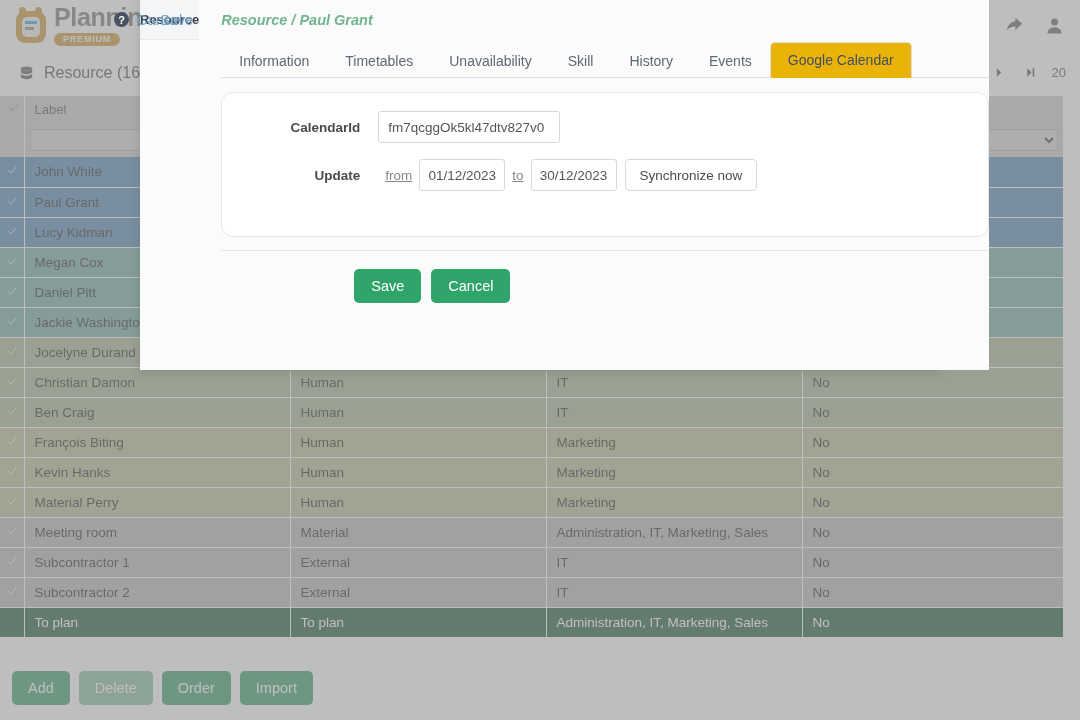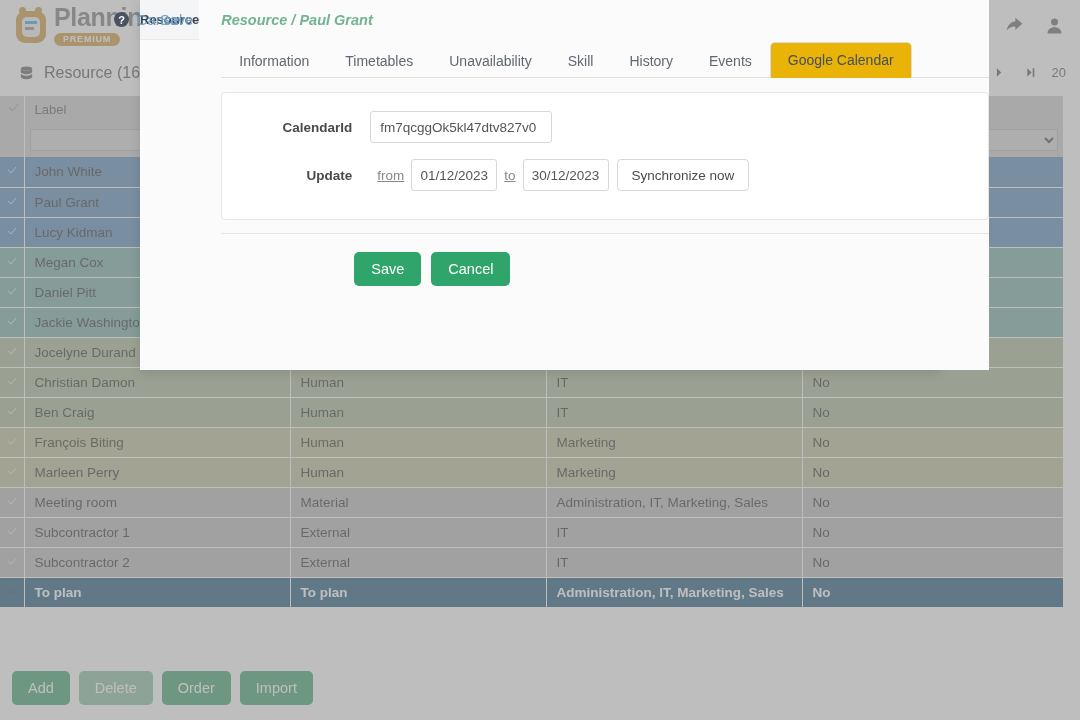--- a/index.html
+++ b/index.html
@@ -139,21 +139,21 @@
     white-space: nowrap; overflow: hidden;
     vertical-align: middle;
   }
   tbody td.cell-chk { padding: 0; text-align: center; }
   tbody td.cell-chk svg { width: 12px; height: 12px; stroke: rgba(255,255,255,0.75); fill: none; stroke-width: 2; }
   tr.r-blue  td { background: #4a82b3; }
   tr.r-teal  td { background: #69a79b; }
   tr.r-sage  td { background: #a3b48d; }
   tr.r-khaki td { background: #b6b88c; }
   tr.r-gray  td { background: #b4b4b4; }
-  tr.r-dark  td { background: #0c4a6e; color: #ffffff; font-weight: bold; }
+  tr.r-dark  td { background: #14532d; color: #ffffff; font-weight: normal; }
   tr.r-dark td.cell-chk svg { stroke: #073b2d; }
 
   
   .footer-bar {
     position: absolute; left: 0; top: 656px; width: 1080px; height: 64px;
     background: #ffffff; display: flex; align-items: center; gap: 9px;
     padding-left: 12px;
   }
   .btn-green {
     background: #2d9a63; color: #fff; border: none; border-radius: 5px;
@@ -202,23 +202,23 @@
     padding: 8px 17px 9px 17px; font-size: 14px; color: #5f6875;
     border: 1px solid transparent; border-bottom: none;
     border-radius: 5px 5px 0 0; position: relative; top: 1px;
   }
   .tab.active {
     background: #eab308; border-color: #dcdcdc #dcdcdc #ffffff #dcdcdc;
     color: #46505c; padding: 9px 17px 10px 17px; top: 1px;
   }
 
   .panel {
-    margin: 14px 0 0 22px; width: 768px; height: 128px;
-    background: #fff; border: 1px solid #e6e6e6; border-radius: 4px;
-    padding: 18px 0 0 8px;
+    margin: 14px 0 0 22px; width: 768px; height: 145px;
+    background: #fff; border: 1px solid #e6e6e6; border-radius: 12px;
+    padding: 18px 0 0 16px;
   }
   .frow { display: flex; align-items: center; margin-bottom: 16px; }
   .flabel {
     width: 140px; text-align: right; padding-right: 18px;
     font-size: 13.5px; font-weight: bold; color: #4a4a4a;
   }
   input.tbox {
     height: 32px; border: 1px solid #d8d8d8; border-radius: 3px;
     font-size: 13.5px; padding: 0 9px; color: #555;
     font-family: "Liberation Sans", sans-serif; background: #fff;
@@ -437,21 +437,30 @@
               </svg></td>
             <td>François Biting</td>
             <td>Human</td>
             <td>Marketing</td>
             <td>No</td>
           </tr>
           <tr class="r-khaki">
             <td class="cell-chk"><svg viewBox="0 0 24 24">
                 <path d="M4 12l6 6L20 6"></path>
               </svg></td>
-            <td>Marleen Perry</td>
+            <td>Kevin Hanks</td>
+            <td>Human</td>
+            <td>Marketing</td>
+            <td>No</td>
+          </tr>
+          <tr class="r-khaki">
+            <td class="cell-chk"><svg viewBox="0 0 24 24">
+                <path d="M4 12l6 6L20 6"></path>
+              </svg></td>
+            <td>Material Perry</td>
             <td>Human</td>
             <td>Marketing</td>
             <td>No</td>
           </tr>
           <tr class="r-gray">
             <td class="cell-chk"><svg viewBox="0 0 24 24">
                 <path d="M4 12l6 6L20 6"></path>
               </svg></td>
             <td>Meeting room</td>
             <td>Material</td>

